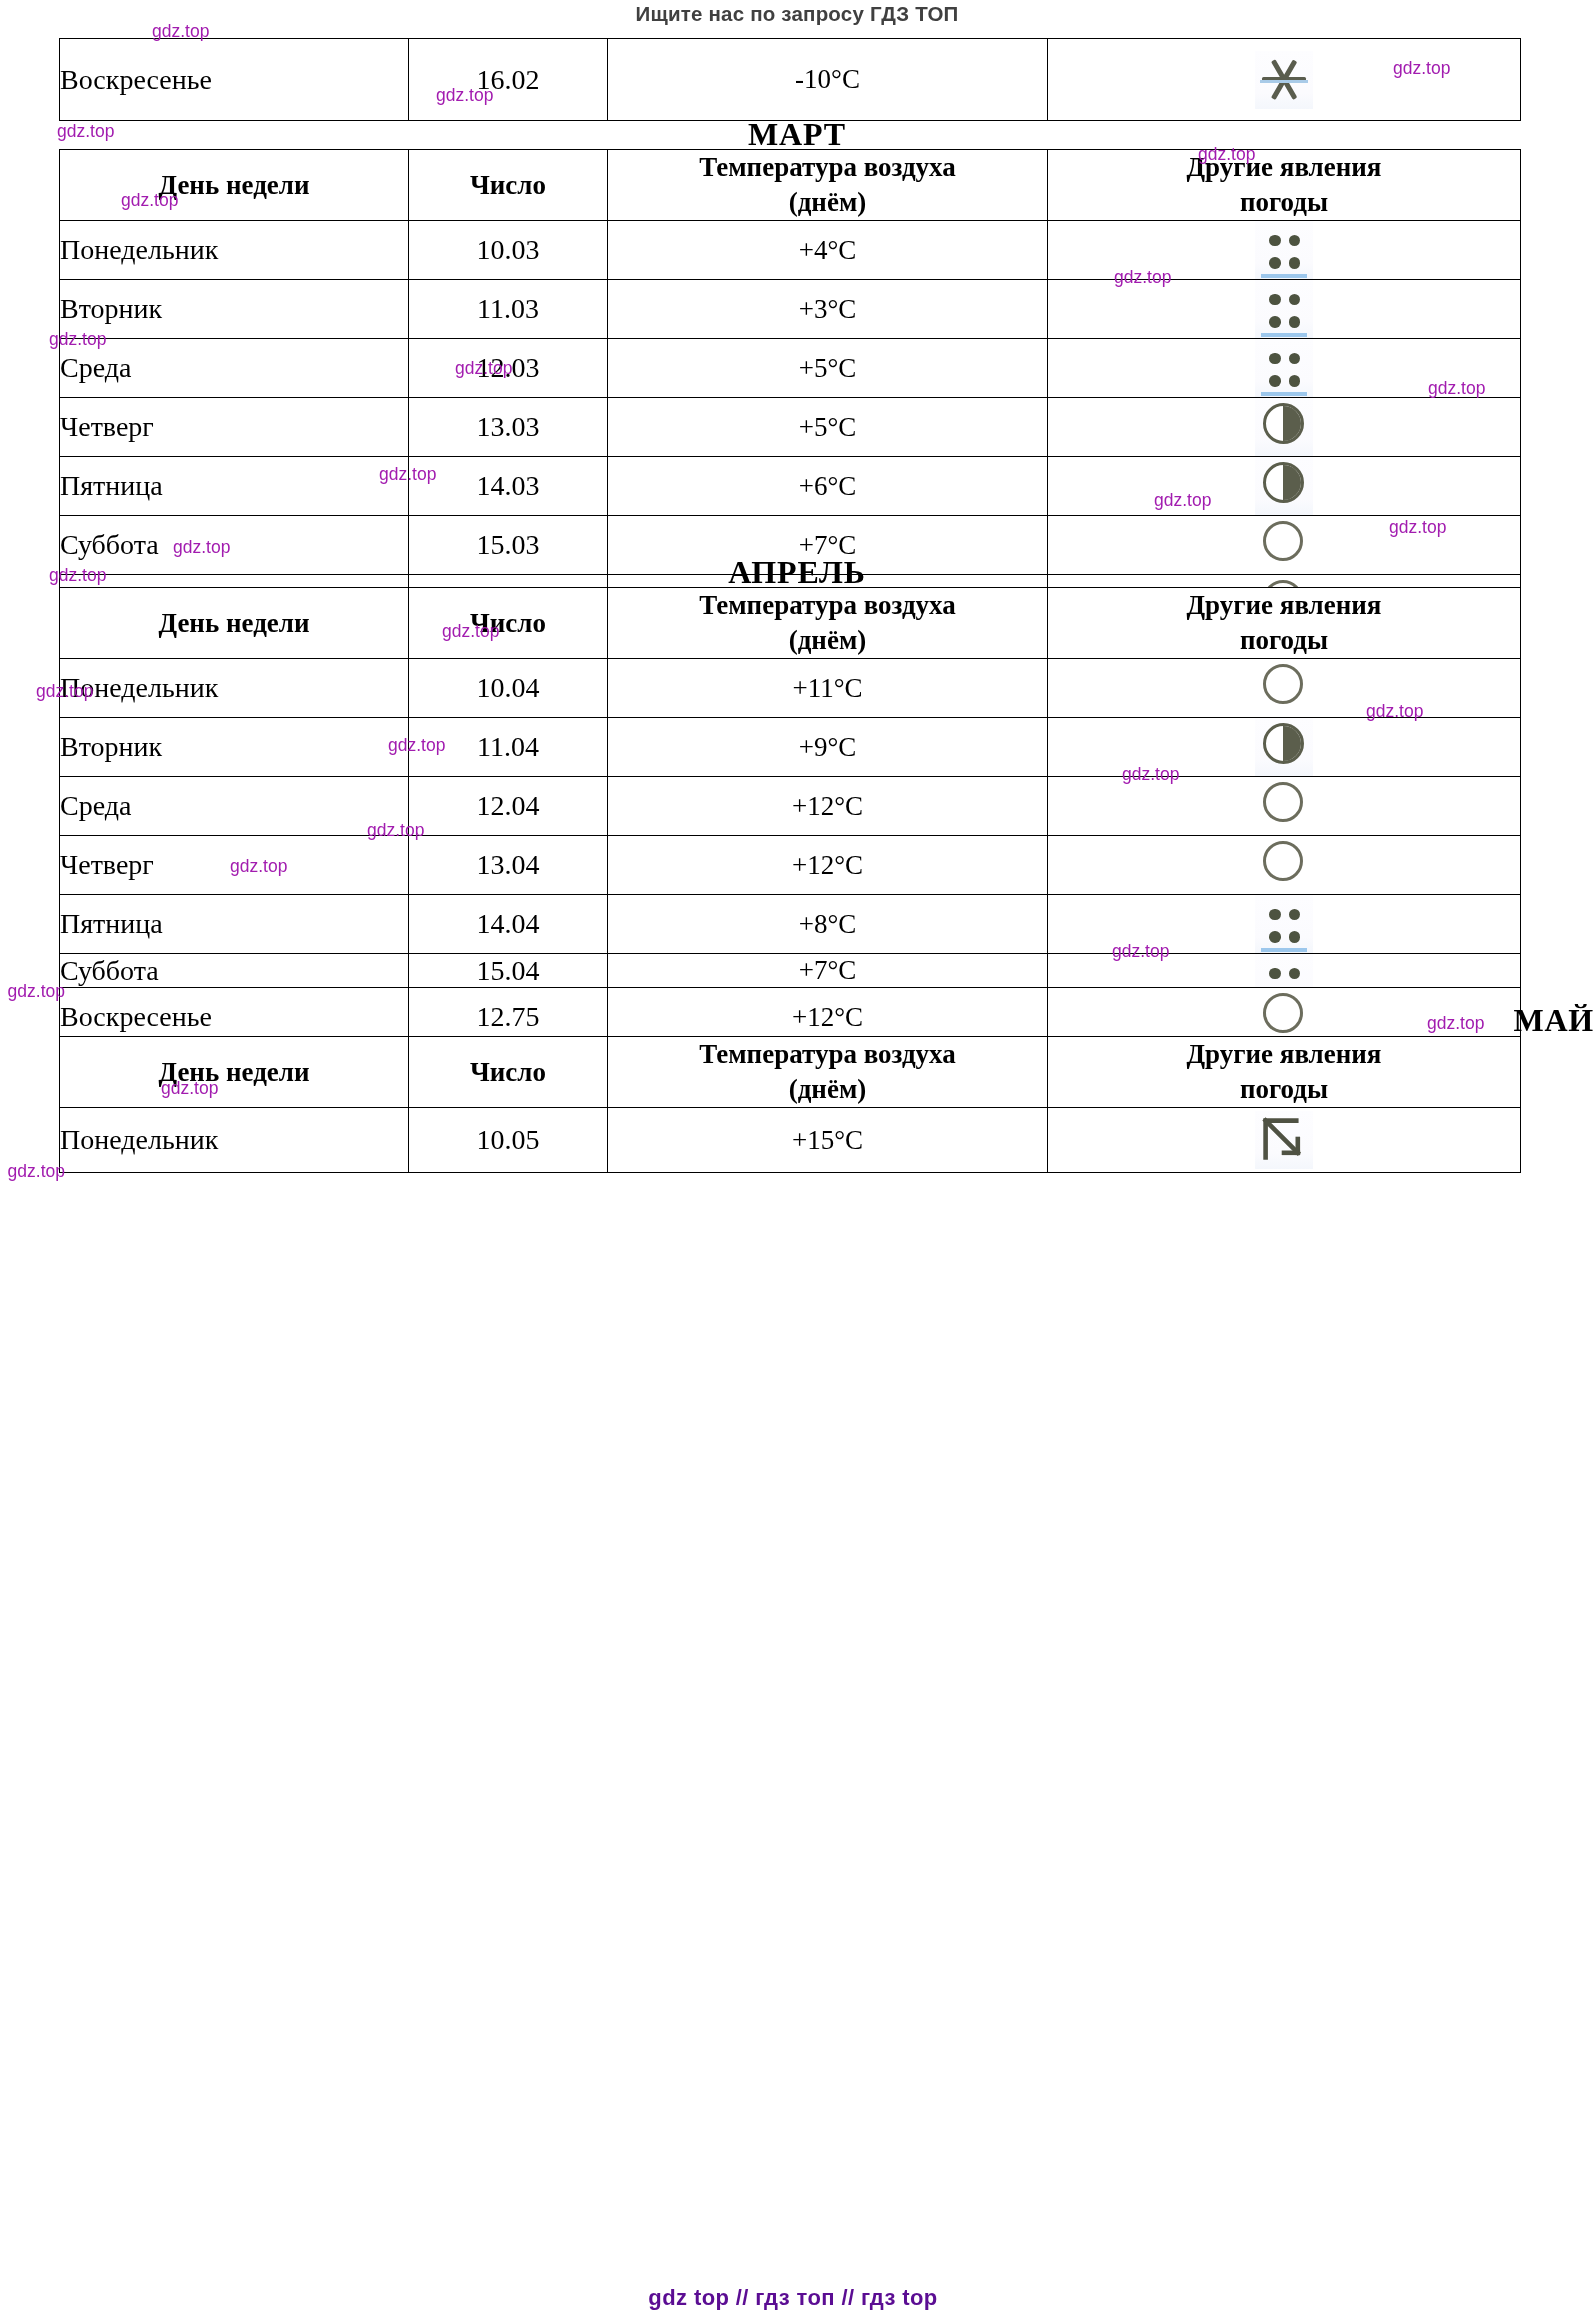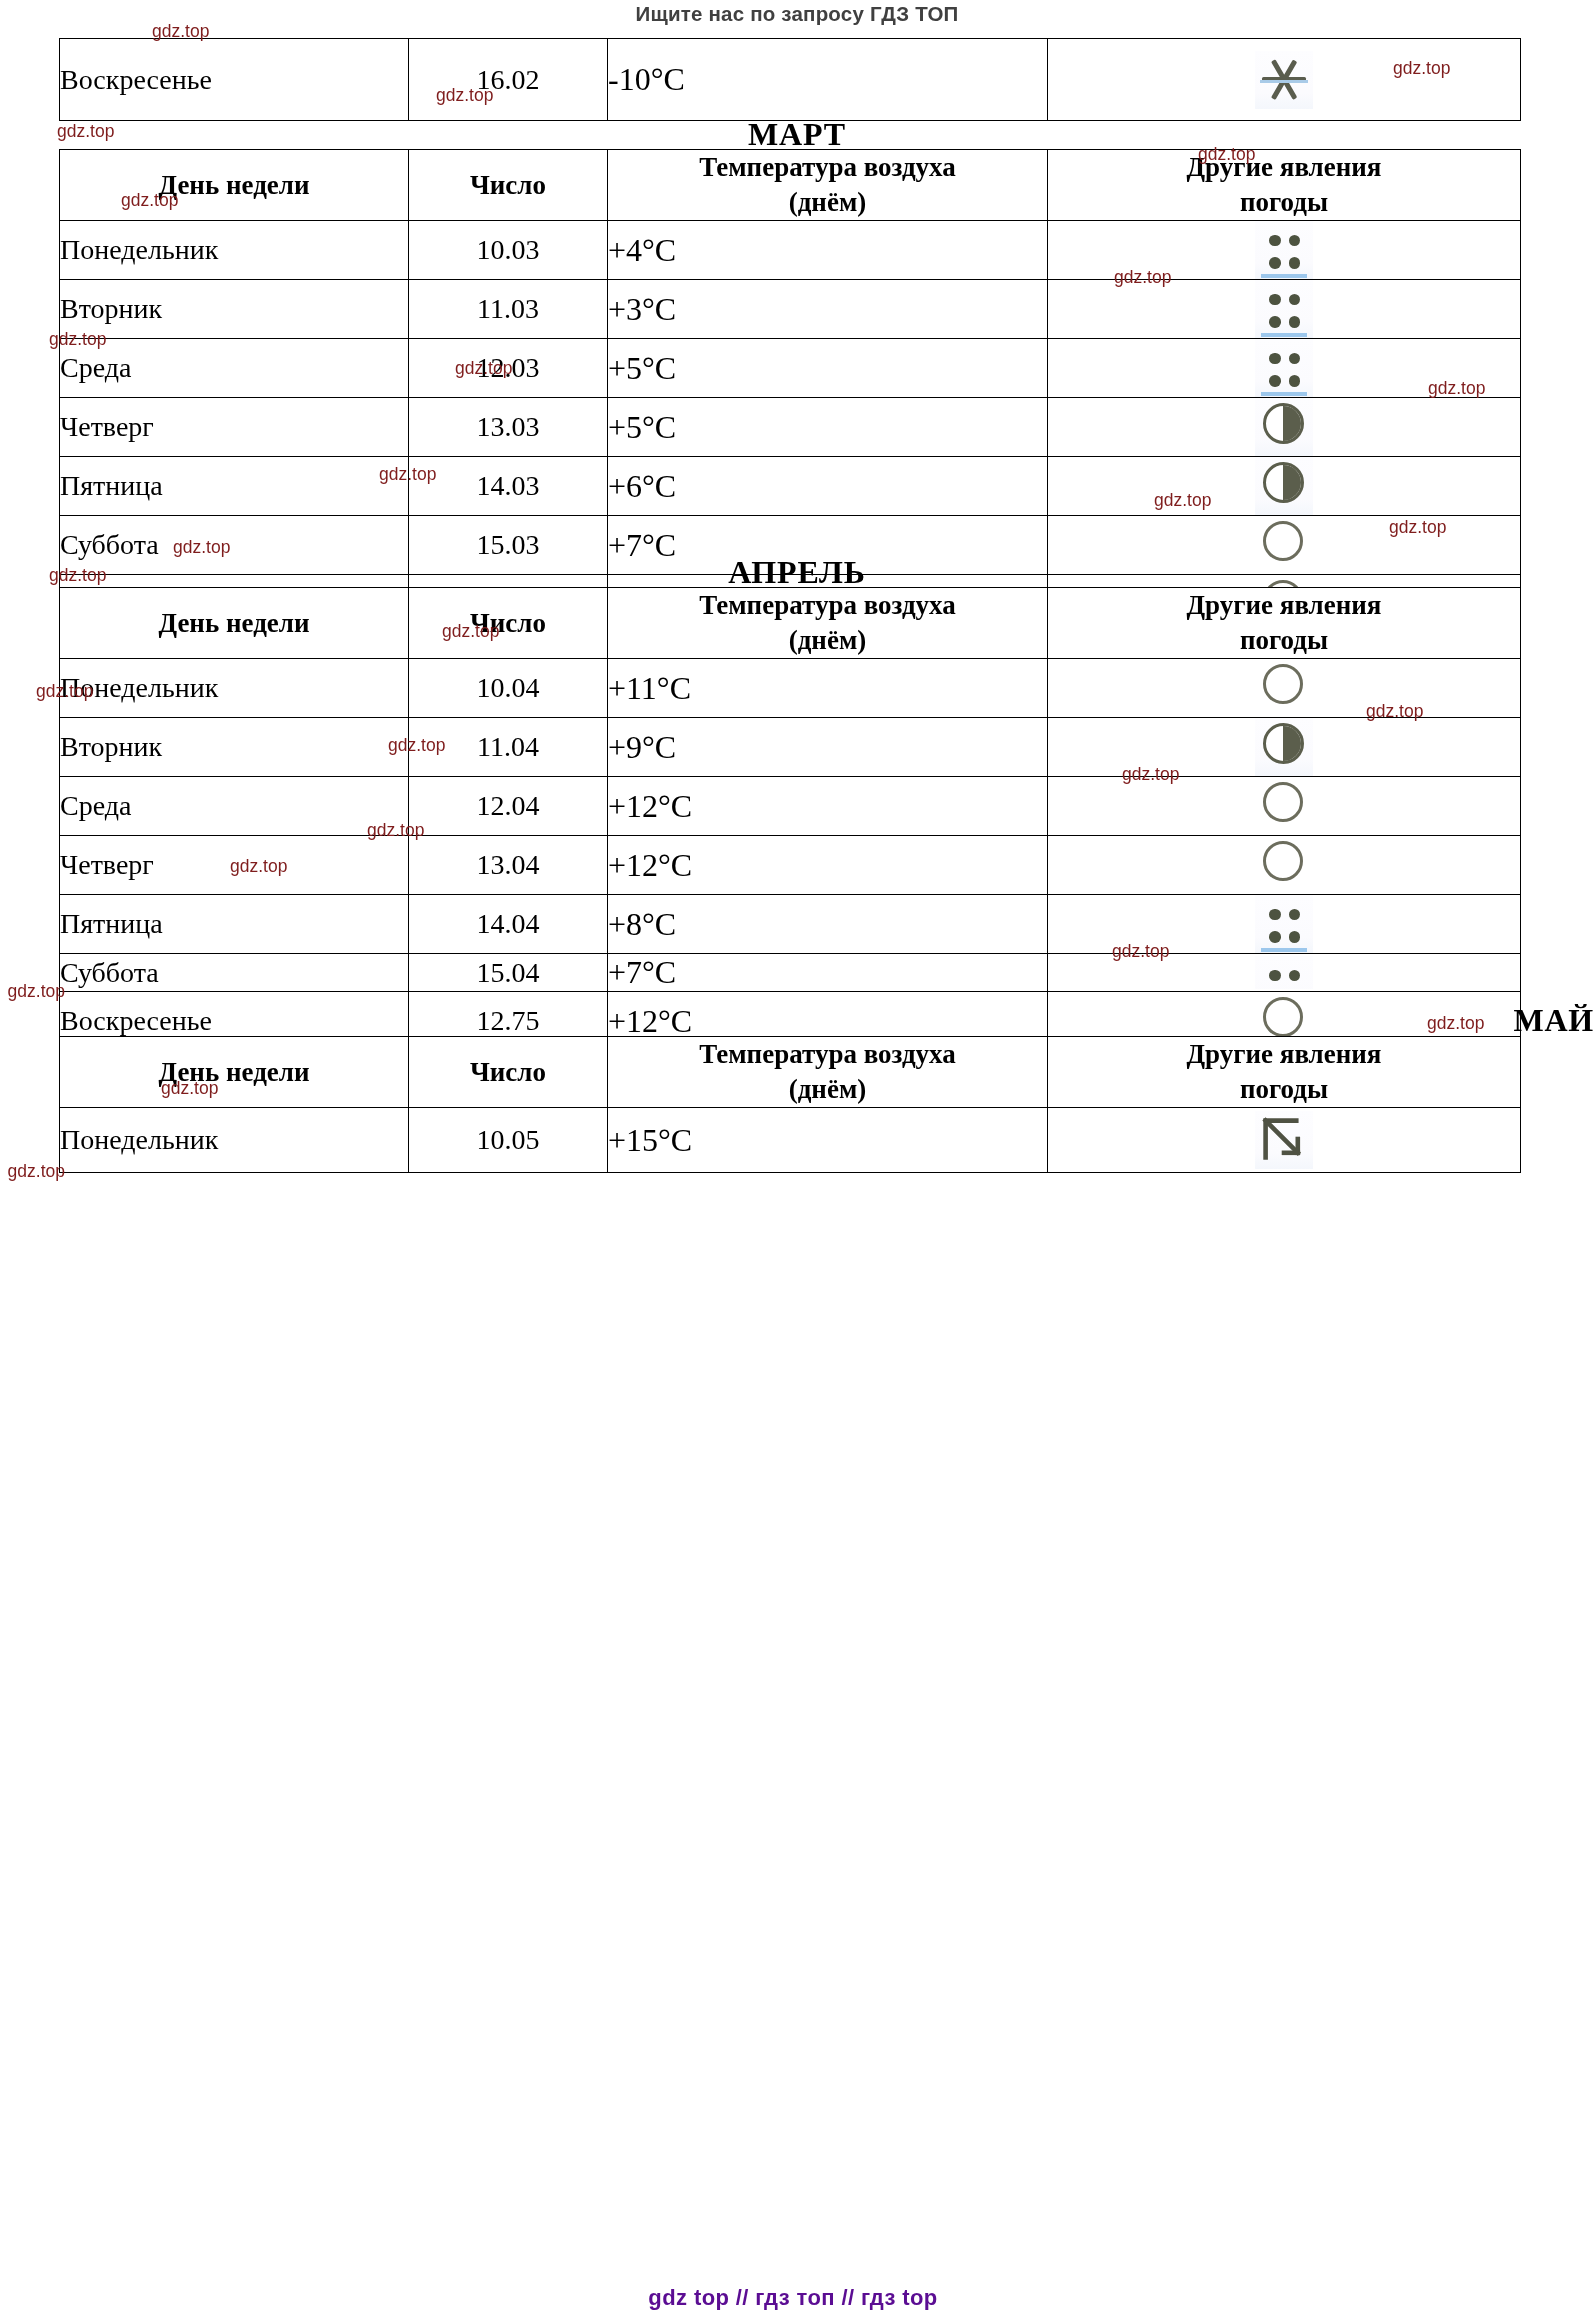--- a/index.html
+++ b/index.html
@@ -36,21 +36,21 @@
     text-align: center;
     color: #5b0d93;
     font-family: "Liberation Sans", sans-serif;
     font-size: 22px;
     font-weight: 600;
     letter-spacing: 0.4px;
   }
 
   .wm {
     position: absolute;
-    color: #7f1d1d;
+    color: #a21caf;
     font-family: "Liberation Sans", sans-serif;
     font-size: 17.5px;
     white-space: nowrap;
     z-index: 40;
     pointer-events: none;
   }
 
   .month-title {
     position: absolute;
     width: 1594px;
@@ -101,22 +101,22 @@
     white-space: nowrap;
   }
   td.num-cell {
     font-family: "Liberation Serif", serif;
     font-size: 28px;
     text-align: center;
     color: #000;
   }
   td.temp-cell {
     font-family: "Liberation Serif", serif;
-    font-size: 32px;
-    text-align: left;
+    font-size: 27px;
+    text-align: center;
     color: #000;
   }
   td.phen-cell {
     text-align: center;
     position: relative;
   }
 
   .icon-box {
     display: inline-block;
     width: 58px;

